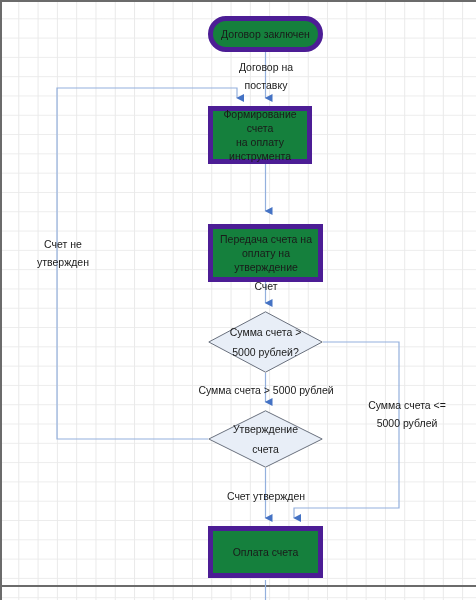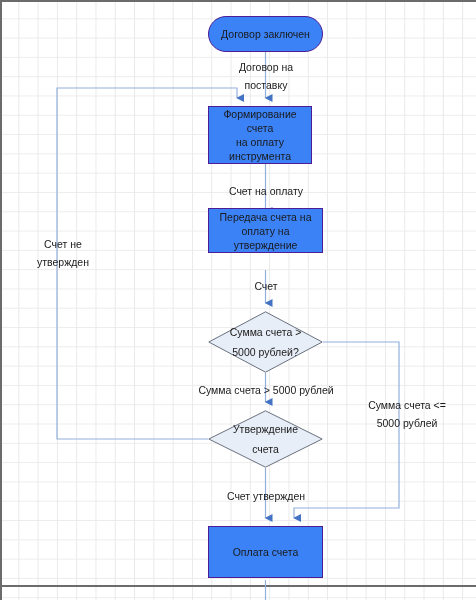--- a/index.html
+++ b/index.html
@@ -48,22 +48,22 @@
   #svg-layer {
     position: absolute;
     left: 0; top: 0;
     width: 476px;
     height: 600px;
   }
   
   .node {
     position: absolute;
     box-sizing: border-box;
-    background: #3b82f6;
-    border: 1px solid #4c1d95;
+    background: #15803d;
+    border: 5px solid #4c1d95;
     display: flex;
     align-items: center;
     justify-content: center;
     text-align: center;
     color: #1a1a1a;
     font-size: 10.5px;
     line-height: 14px;
     z-index: 3;
   }
   .node.pill {
@@ -145,21 +145,21 @@
   <div class="node pill" style="left:208px; top:16px; width:115px; height:36px;">
     <span class="node-label">Договор заключен</span>
   </div>
 
   <div class="node" style="left:208px; top:106px; width:104px; height:58px;">
     <span class="node-label">Формирование счета
 на оплату
 инструмента</span>
   </div>
 
-  <div class="node" style="left:208px; top:208px; width:115px; height:45px;">
+  <div class="node" style="left:208px; top:224px; width:115px; height:58px;justify-content:flex-end;">
     <span class="node-label">Передача счета на
 оплату на
 утверждение</span>
   </div>
 
   <div class="diamond-wrap" style="left:208px; top:311px; width:115px; height:62px;">
     <svg width="115" height="62" viewBox="0 0 115 62" xmlns="http://www.w3.org/2000/svg">
       <polygon points="57.5,0.8 114.2,31 57.5,61.2 0.8,31" fill="#e8eef7" stroke="#69707d" stroke-width="1"></polygon>
     </svg>
     <span class="diamond-text">Сумма счета &gt;
@@ -174,21 +174,20 @@
 счета</span>
   </div>
 
   <div class="node" style="left:208px; top:526px; width:115px; height:52px;">
     <span class="node-label">Оплата счета</span>
   </div>
 
   <div class="edge-label" style="left:205px; top:58px; width:122px;">Договор на
 поставку</div>
 
-  <div class="edge-label" style="left:205px; top:182px; width:122px;">Счет на оплату</div>
 
   <div class="edge-label" style="left:225px; top:277px; width:82px;">Счет</div>
 
   <div class="edge-label" style="left:180px; top:381px; width:172px;">Сумма счета &gt; 5000 рублей</div>
 
   <div class="edge-label" style="left:348px; top:396px; width:118px;">Сумма счета &lt;=
 5000 рублей</div>
 
   <div class="edge-label" style="left:15px; top:235px; width:96px;">Счет не
 утвержден</div>

